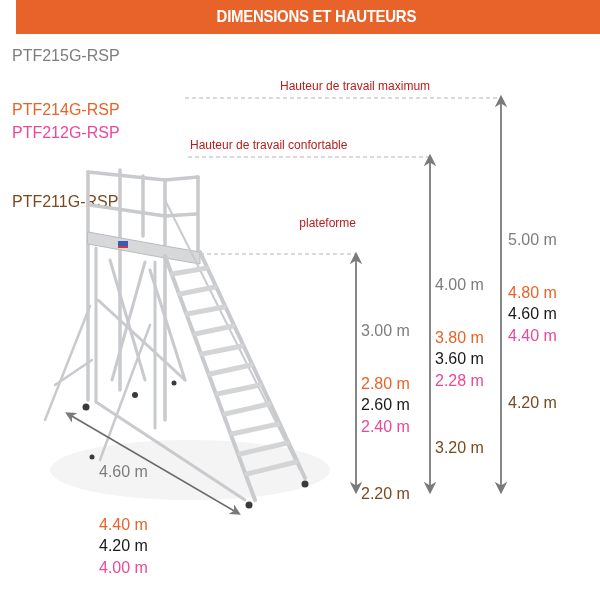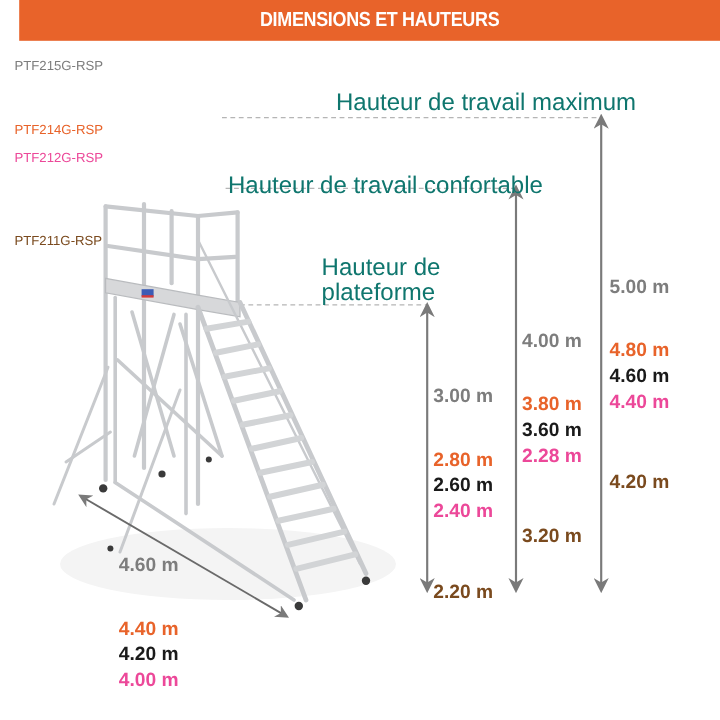--- a/index.html
+++ b/index.html
@@ -2,29 +2,29 @@
 <html><head>
 <meta charset="utf-8">
 <style>
   html, body { margin: 0; padding: 0; background: #ffffff; }
   body { width: 600px; height: 600px; position: relative; overflow: hidden;
          font-family: "Liberation Sans", "DejaVu Sans", sans-serif; }
   .header { position: absolute; left: 16px; top: 0; width: 600px; height: 34px;
             background: #E8632A; display: flex; align-items: center; justify-content: center; }
   .header-title { color: #ffffff; font-weight: bold; font-size: 17px; letter-spacing: -0.3px;
                   font-family: "Liberation Sans", sans-serif; transform: scaleX(0.88); }
-  .legend { position: absolute; left: 12px; top: 44px; font-size: 11px; line-height: 23px; }
+  .legend { position: absolute; left: 12px; top: 44px; font-size: 16px; line-height: 23px; }
   .legend div { white-space: nowrap; }
   .c-grey { color: #7d7d7d; }
   .c-orange { color: #E8632A; margin-top: 31px; }
   .c-black { color: #1a1a1a; }
   .c-green { color: #ec4899; }
   .c-brown { color: #7a4a1e; margin-top: 46px; }
-  .label { position: absolute; color: #0f766e; font-size: 20px; line-height: 21px; white-space: nowrap; }
-  .vals { position: absolute; font-size: 16px; line-height: 21.5px; font-weight: bold; }
+  .label { position: absolute; color: #b91c1c; font-size: 12px; line-height: 21px; white-space: nowrap; }
+  .vals { position: absolute; font-size: 16px; line-height: 21.5px; }
   .vals div { white-space: nowrap; }
   svg.overlay { position: absolute; left: 0; top: 0; }
 </style>
 </head>
 <body>
 
 <div class="header">
   <span class="header-title">DIMENSIONS ET HAUTEURS</span>
 </div>
 
@@ -120,23 +120,22 @@
   </g>
 
   <line x1="356" y1="258" x2="356" y2="488" stroke="#7a7a7a" stroke-width="1.8" marker-start="url(#arr)" marker-end="url(#arr)"></line>
   <line x1="430" y1="160" x2="430" y2="488" stroke="#7a7a7a" stroke-width="1.8" marker-start="url(#arr)" marker-end="url(#arr)"></line>
   <line x1="501" y1="101" x2="501" y2="488" stroke="#7a7a7a" stroke-width="1.8" marker-start="url(#arr)" marker-end="url(#arr)"></line>
 
   <line x1="70" y1="415" x2="236" y2="512" stroke="#6a6a6a" stroke-width="1.6" marker-start="url(#arr)" marker-end="url(#arr)"></line>
 </svg>
 
 <div class="label" style="left:280px; top:76px;">Hauteur de travail maximum</div>
-<div class="label" style="left:190px; top:145px;text-align:center;">Hauteur de travail confortable</div>
+<div class="label" style="left:190px; top:135px;text-align:center;">Hauteur de travail confortable</div>
 <div class="label" style="left:268px; top:213px; text-align:right; width:88px;">
-  <div>Hauteur de</div>
   <div>plateforme</div>
 </div>
 
 <div class="vals" style="left:361px; top:320px;">
   <div class="c-grey">3.00 m</div>
   <div class="c-orange">2.80 m</div>
   <div class="c-black">2.60 m</div>
   <div class="c-green">2.40 m</div>
   <div class="c-brown">2.20 m</div>
 </div>

